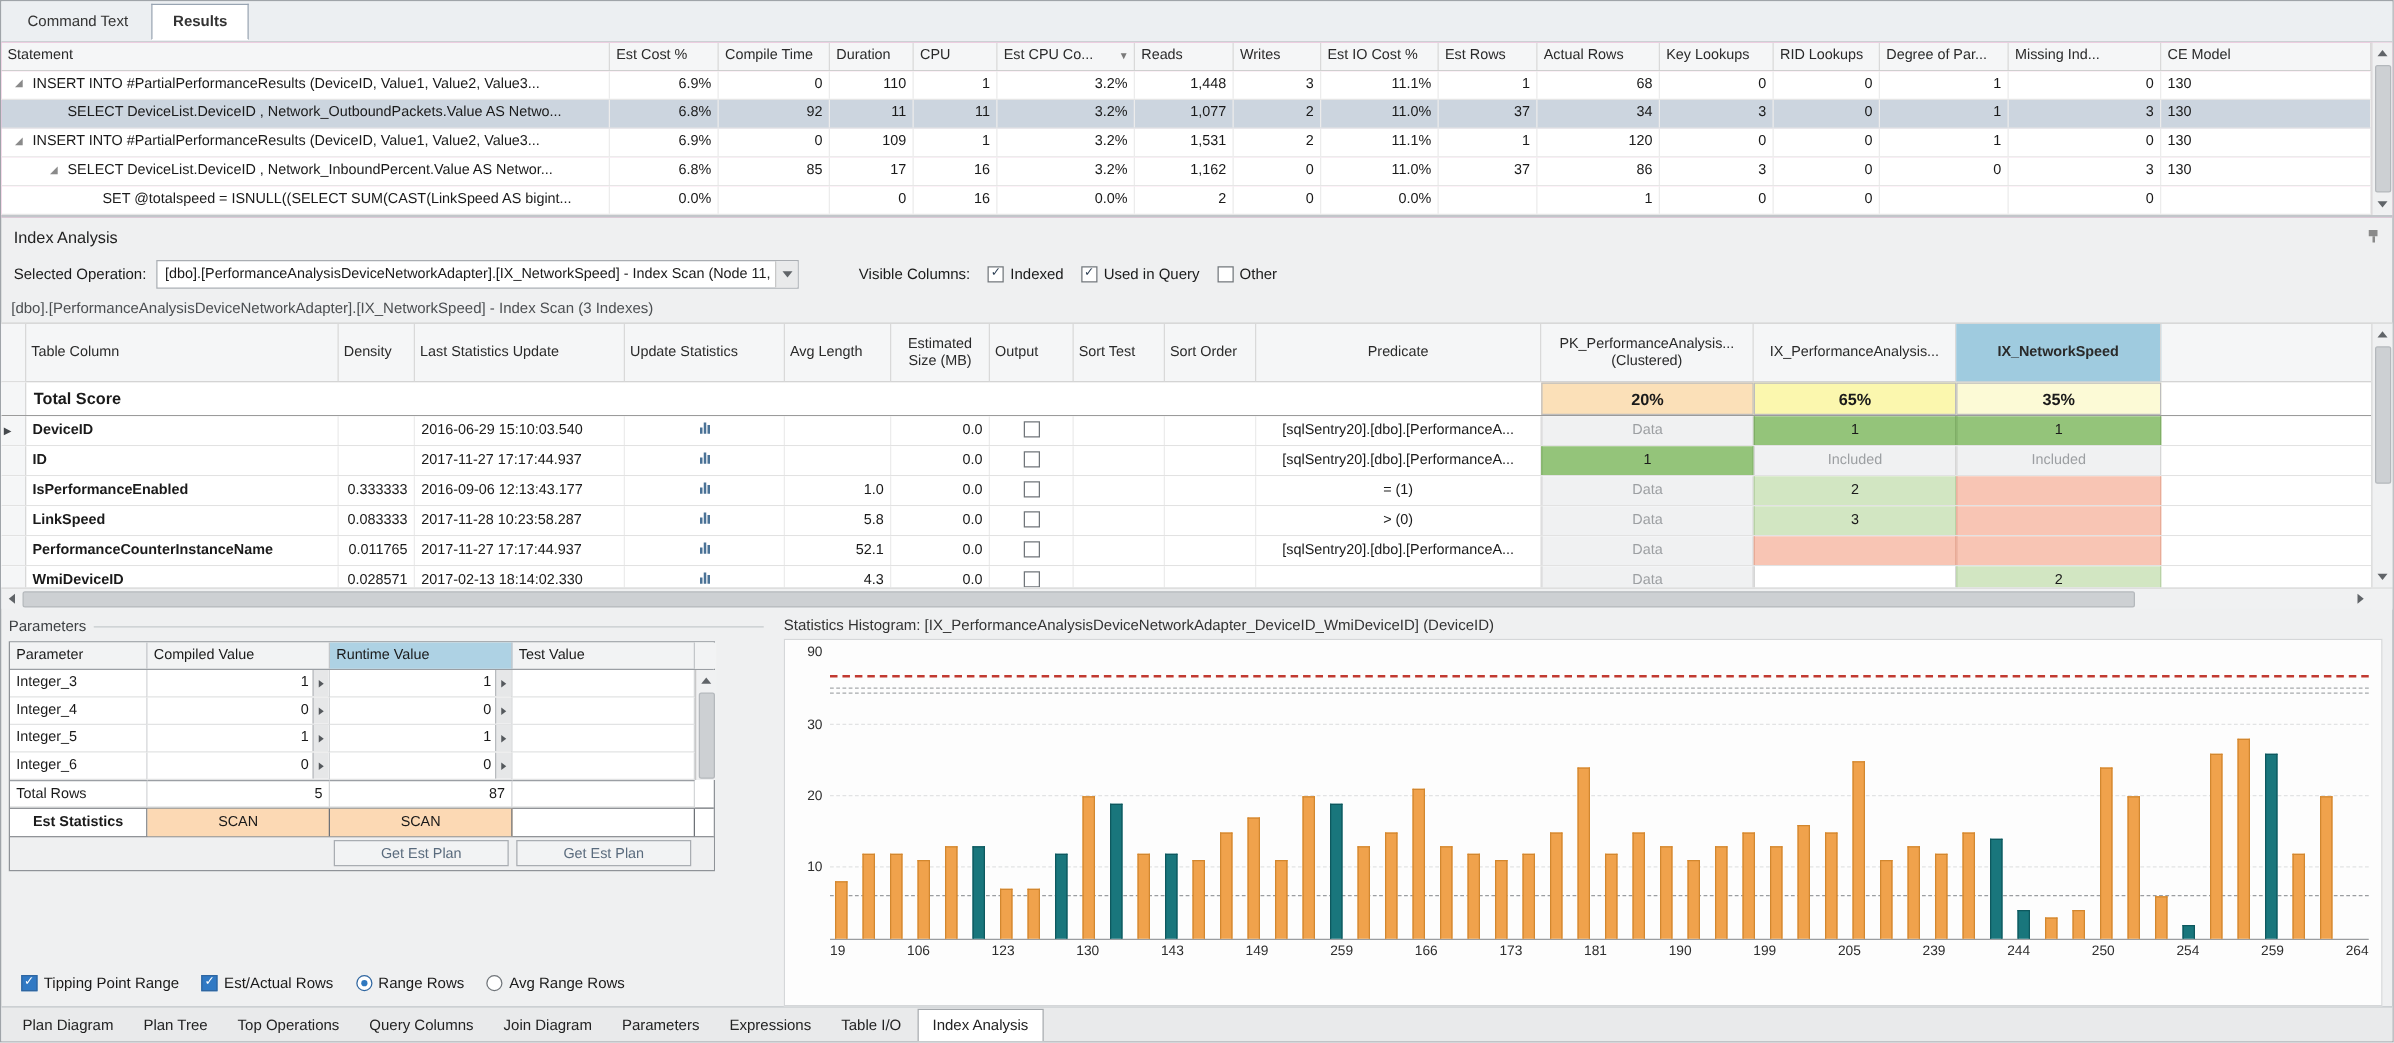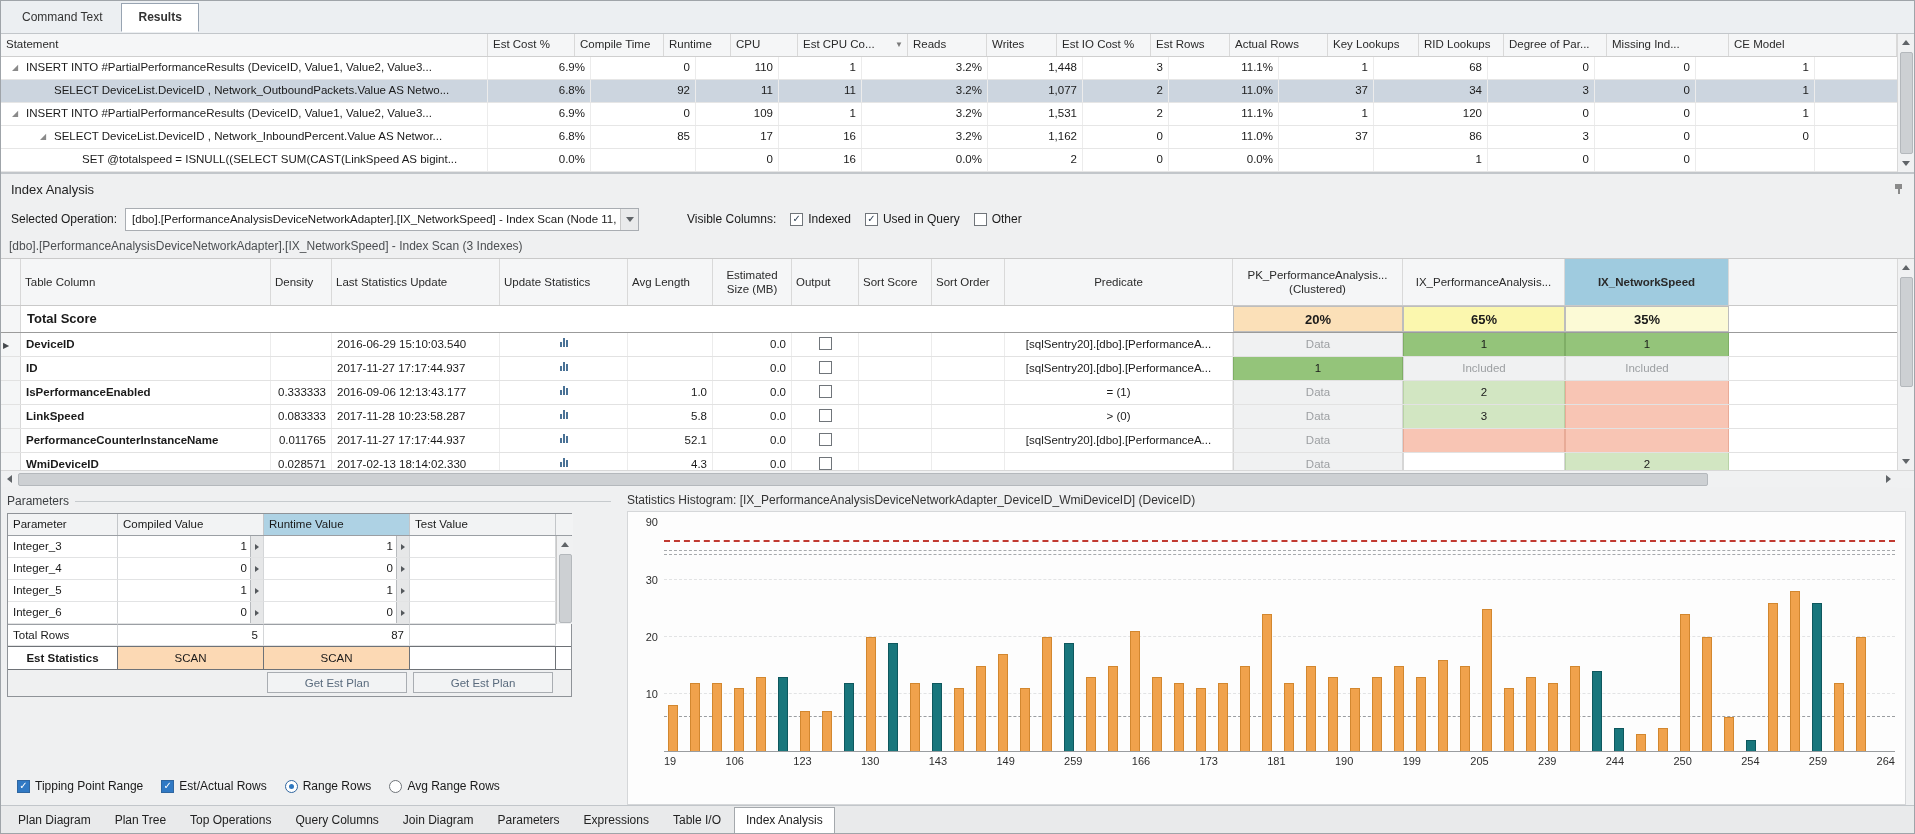--- a/index.html
+++ b/index.html
@@ -11,21 +11,21 @@
   .top-tabbar { height:33px; background:#eceff2; border-bottom:1px solid #c2c6ca; display:flex; align-items:center; padding-left:4px; gap:2px; flex:none; }
   .top-tab { padding:6px 16px 7px; color:#333; border:1px solid transparent; white-space:nowrap; }
   .top-tab.active { background:#ffffff; border:1px solid #98a4b2; border-bottom-color:#fff; margin-bottom:-1px; font-weight:bold; }
 
   
   .stmt-grid { height:140px; flex:none; background:#f9a8d4; border-bottom:2px solid #c2c6ca; display:flex; }
   .stmt-main { flex:1; overflow:hidden; }
   .stmt-header-row { display:flex; height:23px; background:#f5f6f7; border-bottom:1px solid #cfcfcf; }
   .stmt-h { border-right:1px solid #d9d9d9; padding:4px 4px 0 5px; color:#2a2a2a; white-space:nowrap; overflow:hidden; display:flex; justify-content:space-between; font-size:11.5px; }
   .h-sort { color:#7a7a7a; font-size:8px; padding-top:2px; }
-  .stmt-row { display:flex; height:23px; border-bottom:1px solid #e6e6e6; background:#fff;gap:16px; }
+  .stmt-row { display:flex; height:23px; border-bottom:1px solid #e6e6e6; background:#fff; }
   .stmt-row.selected { background:#ccd5df; }
   .stmt-cell { border-right:1px solid #ececec; padding:4px 5px; white-space:nowrap; overflow:hidden; font-size:11.5px; }
   .stmt-cell.num { text-align:right; }
   .stmt-header-row>*:nth-child(1), .stmt-row>*:nth-child(1){ width:487px; flex:none; }
   .stmt-header-row>*:nth-child(2), .stmt-row>*:nth-child(2){ width:87px; flex:none; }
   .stmt-header-row>*:nth-child(3), .stmt-row>*:nth-child(3){ width:89px; flex:none; }
   .stmt-header-row>*:nth-child(4), .stmt-row>*:nth-child(4){ width:67px; flex:none; }
   .stmt-header-row>*:nth-child(5), .stmt-row>*:nth-child(5){ width:67px; flex:none; }
   .stmt-header-row>*:nth-child(6), .stmt-row>*:nth-child(6){ width:110px; flex:none; }
   .stmt-header-row>*:nth-child(7), .stmt-row>*:nth-child(7){ width:79px; flex:none; }
@@ -207,21 +207,21 @@
           </div>
           <div class="stmt-h">
             <span>Est Cost %</span>
             <span class="h-sort"></span>
           </div>
           <div class="stmt-h">
             <span>Compile Time</span>
             <span class="h-sort"></span>
           </div>
           <div class="stmt-h">
-            <span>Runtime</span>
+            <span>Duration</span>
             <span class="h-sort"></span>
           </div>
           <div class="stmt-h">
             <span>CPU</span>
             <span class="h-sort"></span>
           </div>
           <div class="stmt-h">
             <span>Est CPU Co...</span>
             <span class="h-sort">▼</span>
           </div>
@@ -407,21 +407,21 @@
     <div class="ia-grid-main">
       <div class="ia-header-row">
         <div class="ia-h gut"></div>
         <div class="ia-h">Table Column</div>
         <div class="ia-h">Density</div>
         <div class="ia-h">Last Statistics Update</div>
         <div class="ia-h">Update Statistics</div>
         <div class="ia-h">Avg Length</div>
         <div class="ia-h center">Estimated Size (MB)</div>
         <div class="ia-h">Output</div>
-        <div class="ia-h">Sort Score</div>
+        <div class="ia-h">Sort Test</div>
         <div class="ia-h">Sort Order</div>
         <div class="ia-h center">Predicate</div>
         <div class="ia-h center" style="white-space:normal;">PK_PerformanceAnalysis... (Clustered)</div>
         <div class="ia-h center">IX_PerformanceAnalysis...</div>
         <div class="ia-h center ixn-hl">IX_NetworkSpeed</div>
         <div class="ia-h" style="border-right:none;"></div>
       </div>
       <div class="ia-score-row">
         <div class="score-gut"></div>
         <div class="score-label">Total Score</div>

